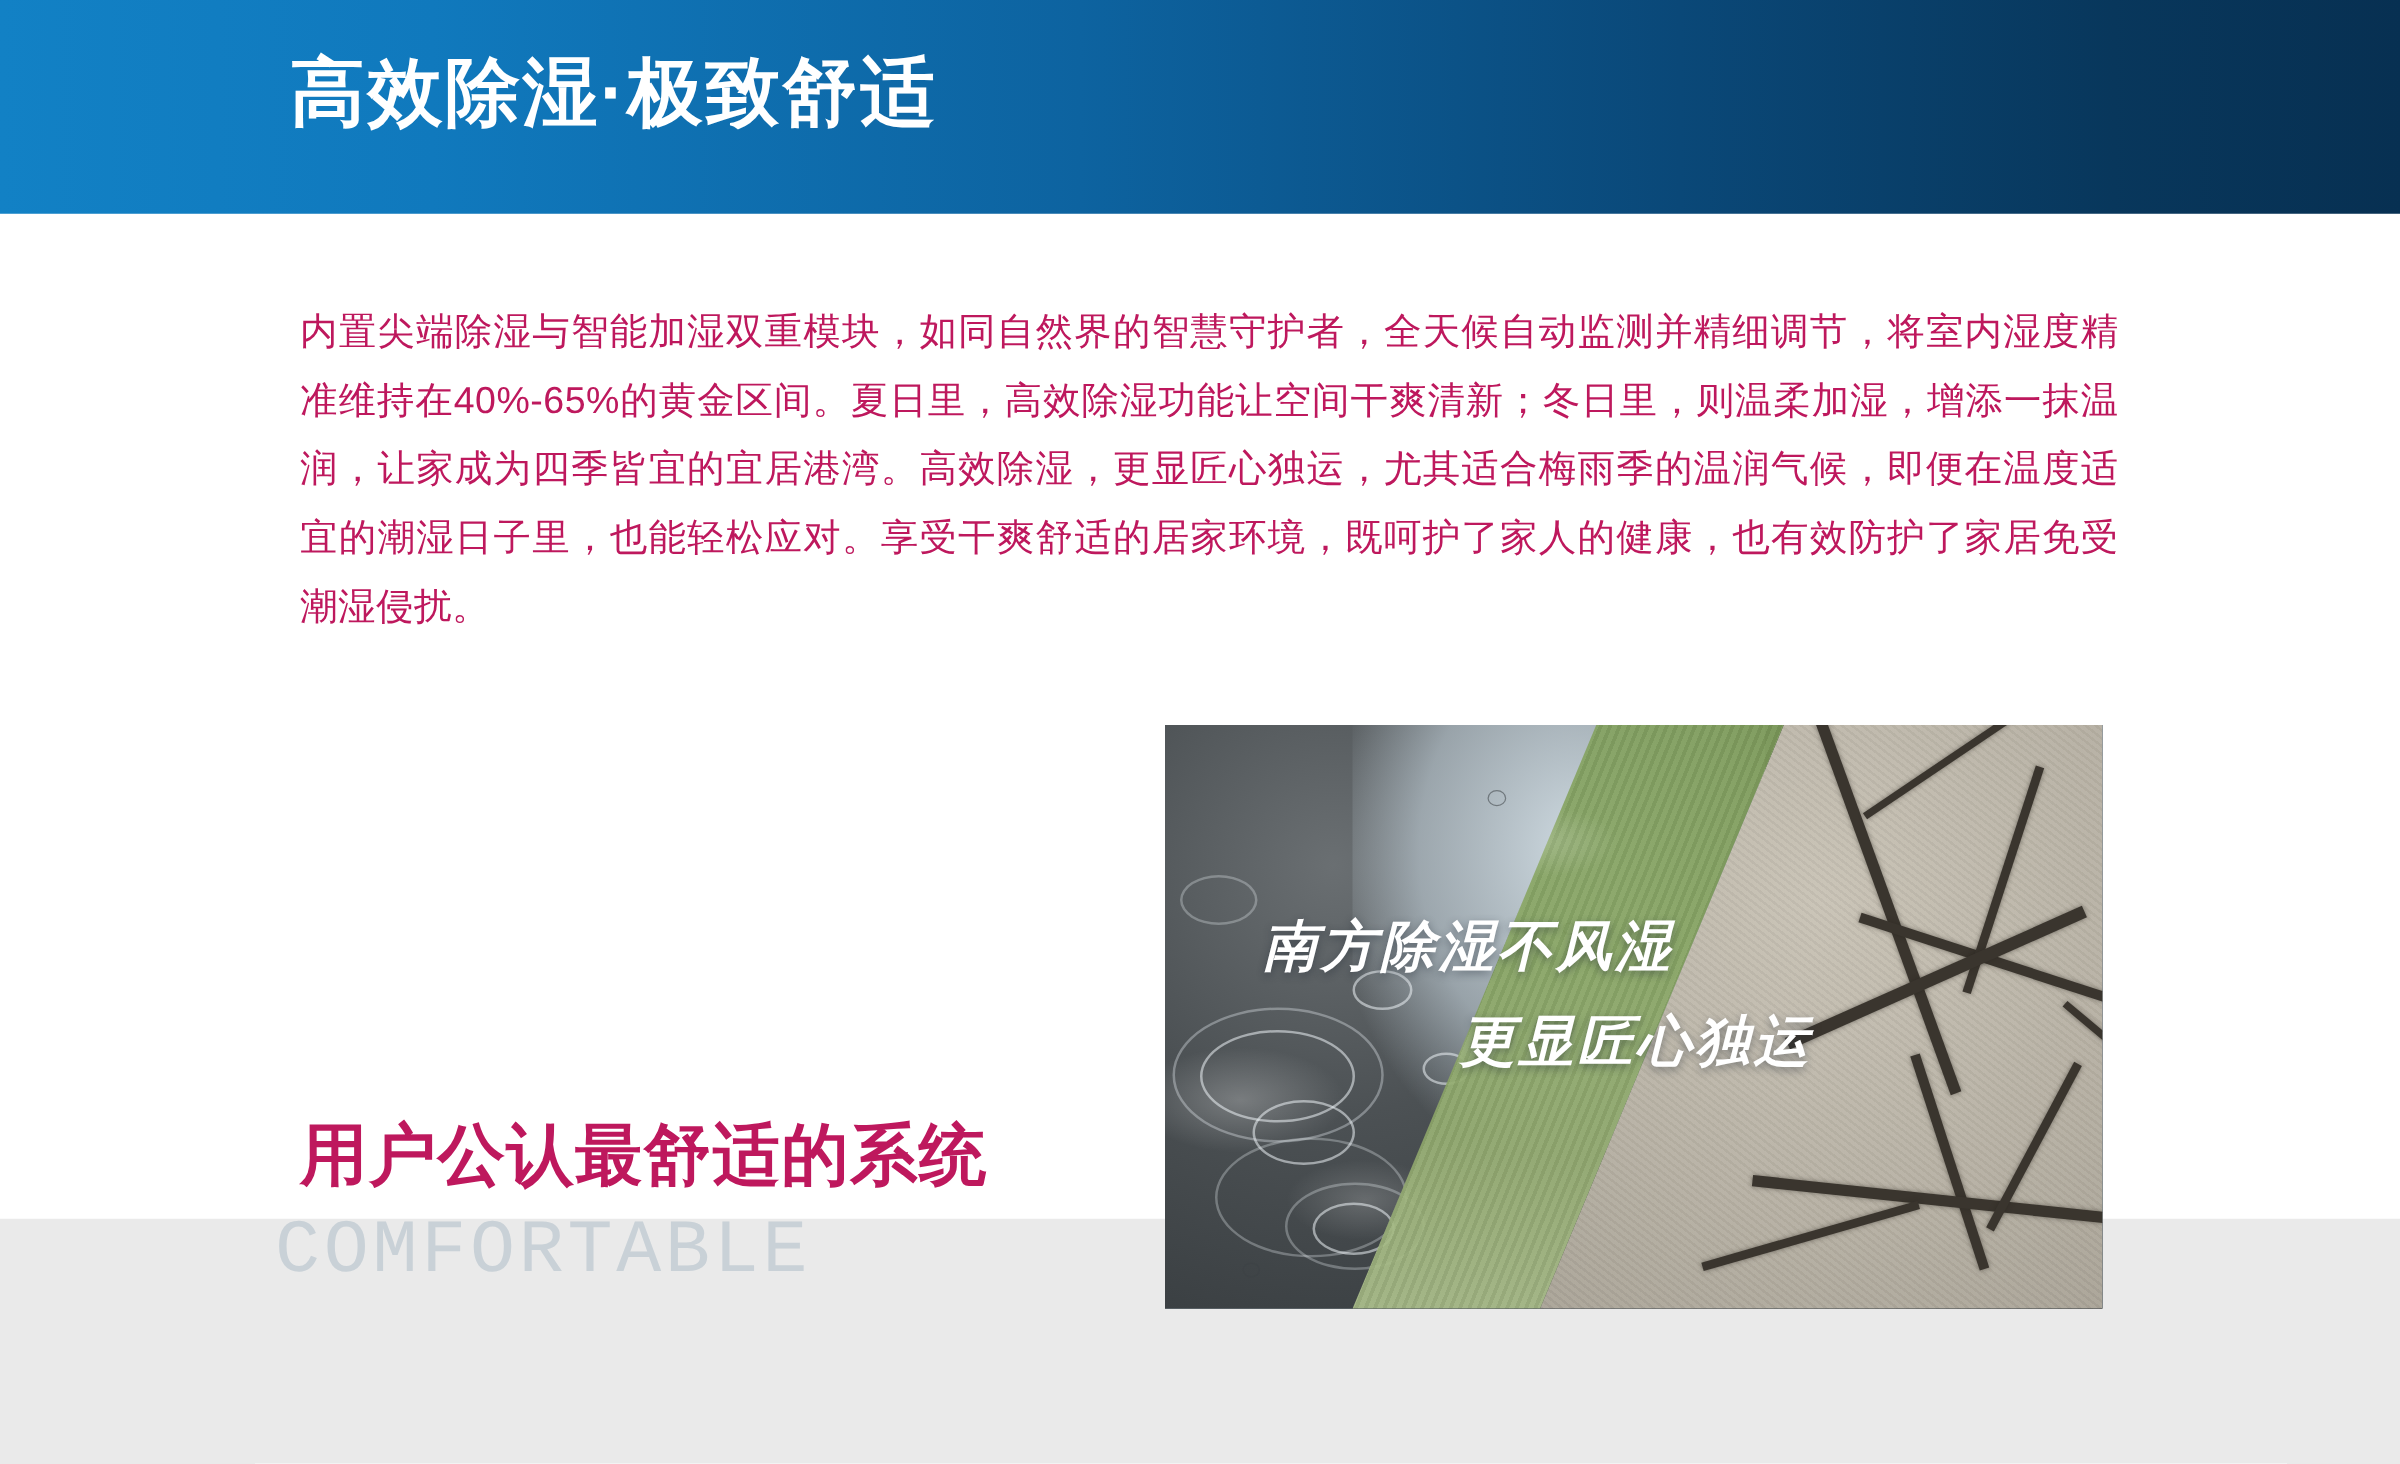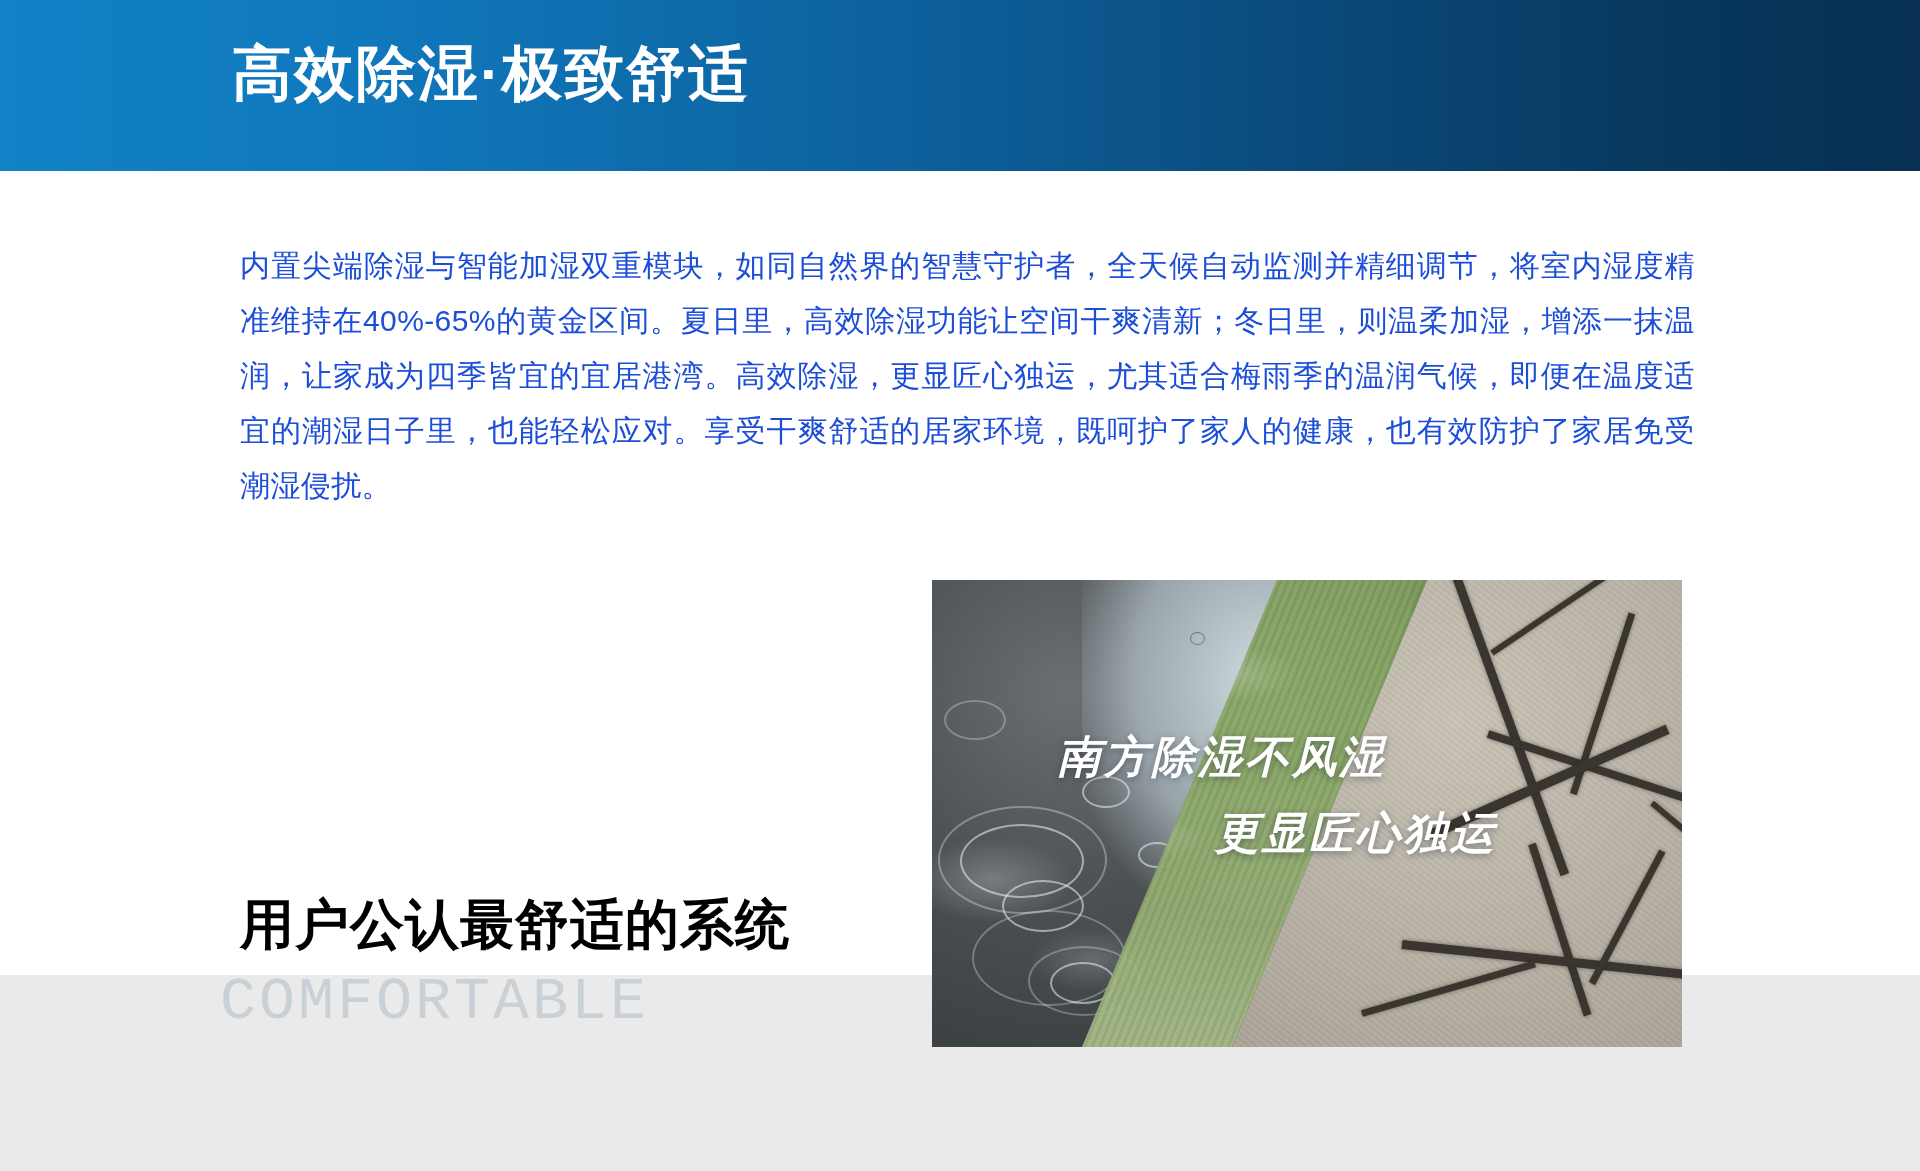--- a/index.html
+++ b/index.html
@@ -48,37 +48,37 @@
   }
 
   
   .body-copy {
     position: absolute;
     left: 240px;
     top: 238px;
     width: 1455px;
     font-size: 30px;
     line-height: 55px;
-    color: #1d4ed8;
+    color: #be185d;
     letter-spacing: 0.4px;
     text-align: justify;
     text-justify: inter-character;
   }
   .body-copy p {
     margin: 0;
   }
 
   
   .section-heading-cn {
     position: absolute;
     left: 240px;
     top: 895px;
     font-size: 54px;
     font-weight: 700;
-    color: #000000;
+    color: #be185d;
     letter-spacing: 1px;
     white-space: nowrap;
     line-height: 1.1;
   }
   .section-heading-en {
     position: absolute;
     left: 220px;
     top: 965px;
     font-size: 60px;
     font-weight: 400;
@@ -185,21 +185,20 @@
   }
   .overlay-line {
     position: absolute;
     color: #ffffff;
     font-weight: 700;
     font-style: italic;
     font-size: 44px;
     letter-spacing: 3px;
     white-space: nowrap;
     text-shadow: 0 2px 7px rgba(30,40,50,0.45);
-    margin-left: 47px;
   }
   .overlay-line.line1 { left: 78px;  top: 148px; }
   .overlay-line.line2 { left: 236px; top: 224px; }
 </style>
 </head>
 <body>
 
 <div class="header-bar">
   <div class="header-title">高效除湿·极致舒适</div>
 </div>

